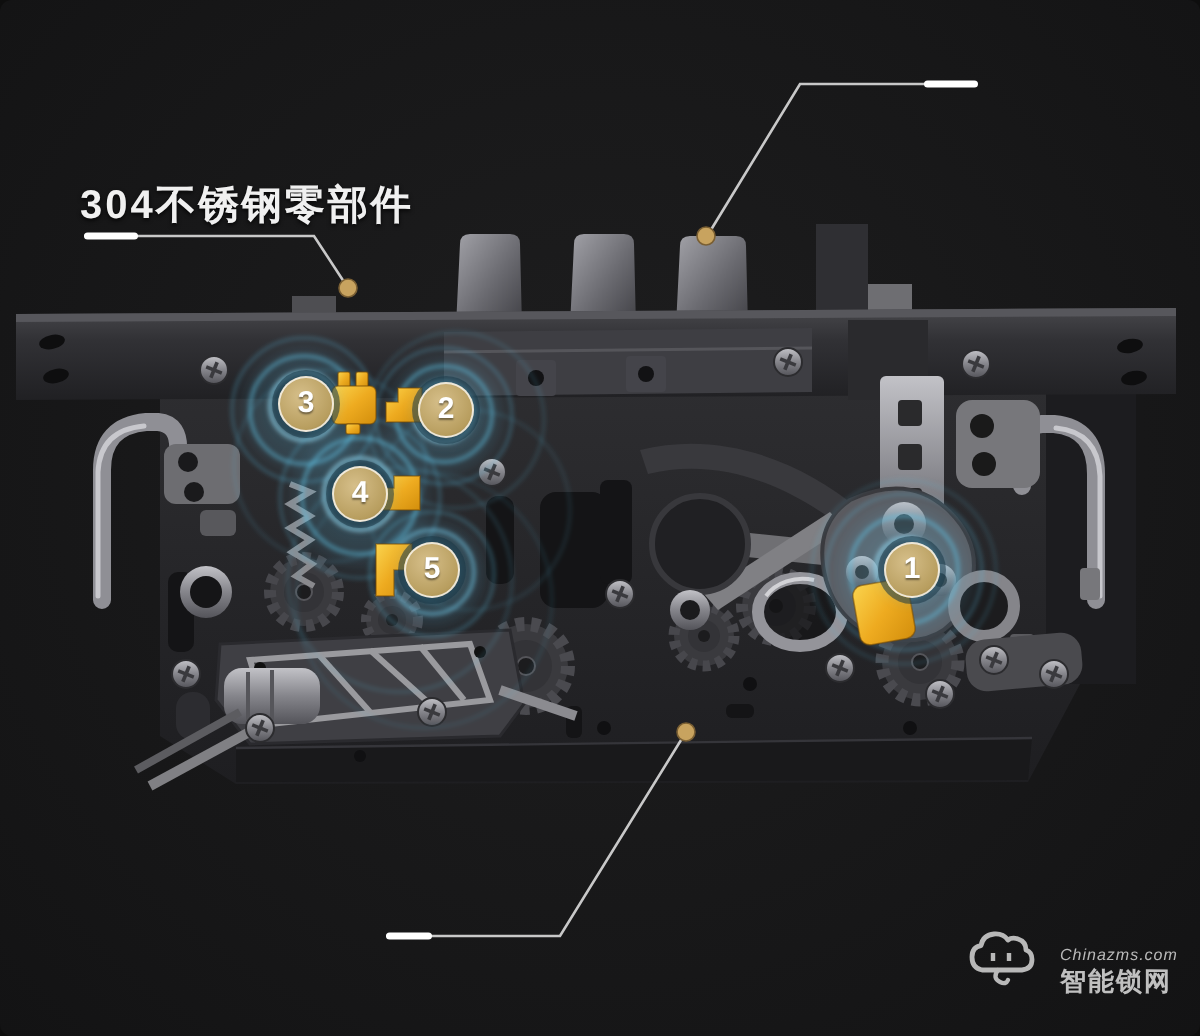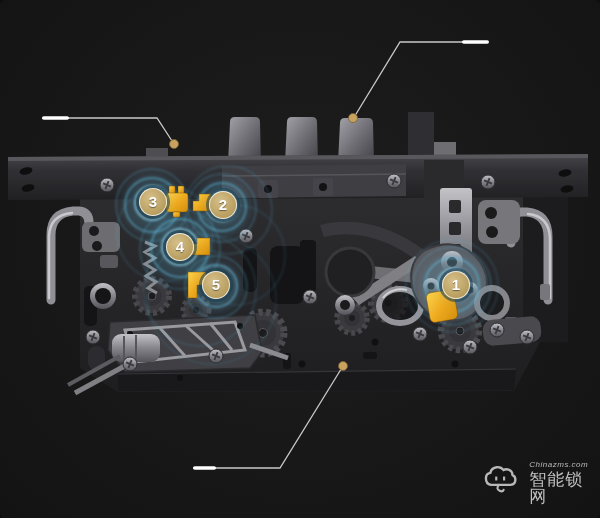--- a/index.html
+++ b/index.html
@@ -24,26 +24,26 @@
     box-shadow:0 0 0 3px rgba(25,55,70,.55), 0 0 8px rgba(90,190,230,.45);
     color:#ffffff;font-weight:bold;font-size:15px;line-height:26px;text-align:center;
     text-shadow:0 1px 1px rgba(0,0,0,.45);
   }
   .badge-1{left:442px;top:271px;}
   .badge-2{left:209px;top:191px;}
   .badge-3{left:139px;top:188px;}
   .badge-4{left:166px;top:233px;}
   .badge-5{left:202px;top:271px;}
   .watermark{
-    position:absolute;left:482px;top:461px;display:flex;align-items:flex-start;gap:10px;
+    position:absolute;left:482px;top:461px;display:flex;align-items:flex-end;gap:10px;
     opacity:.88;
   }
   .watermark .wm-text{display:flex;flex-direction:column;line-height:1;}
   .wm-site{color:#cfcfcf;font-style:italic;font-size:8px;letter-spacing:.5px;margin-bottom:2px;}
-  .wm-brand{color:#d8d8d8;font-weight:normal;font-size:17px;letter-spacing:1px;}
+  .wm-brand{color:#d8d8d8;font-weight:bold;font-size:13px;letter-spacing:1px;}
 </style>
 </head>
 <body>
 
 <div class="stage">
 
   <svg class="mech" width="600" height="518" viewBox="0 0 600 518">
     <defs>
       <linearGradient id="gTongue" x1="0" y1="0" x2="1" y2="1">
         <stop offset="0" stop-color="#a2a2a8"></stop>
@@ -346,20 +346,21 @@
       <circle cx="343" cy="366" r="4.5"></circle>
     </g>
   </svg>
 
   <div class="badge badge-1">1</div>
   <div class="badge badge-2">2</div>
   <div class="badge badge-3">3</div>
   <div class="badge badge-4">4</div>
   <div class="badge badge-5">5</div>
 
+  <div class="callout-label label-stainless">304不锈钢零部件</div>
 
   <div class="watermark">
     <svg width="38" height="36" viewBox="0 0 38 36">
       <path d="M9,24 Q4,23 4,17.5 Q4,12.5 8.5,11.8 Q9.5,6.5 15,6 Q19.5,5.6 22,9 Q24,7.5 27,8.5 Q31,9.8 31,14 Q34,15 34,18.8 Q34,23.5 29,24 Z" fill="none" stroke="#cfcfcf" stroke-width="2.4" stroke-linejoin="round"></path>
       <line x1="14.5" y1="15.5" x2="14.5" y2="19.5" stroke="#cfcfcf" stroke-width="2.2"></line>
       <line x1="22.5" y1="15.5" x2="22.5" y2="19.5" stroke="#cfcfcf" stroke-width="2.2"></line>
       <path d="M17,24 q-3,4 1,6 q3,1.5 4,-1" fill="none" stroke="#cfcfcf" stroke-width="2.2" stroke-linecap="round"></path>
     </svg>
     <div class="wm-text">
       <span class="wm-site">Chinazms.com</span>

